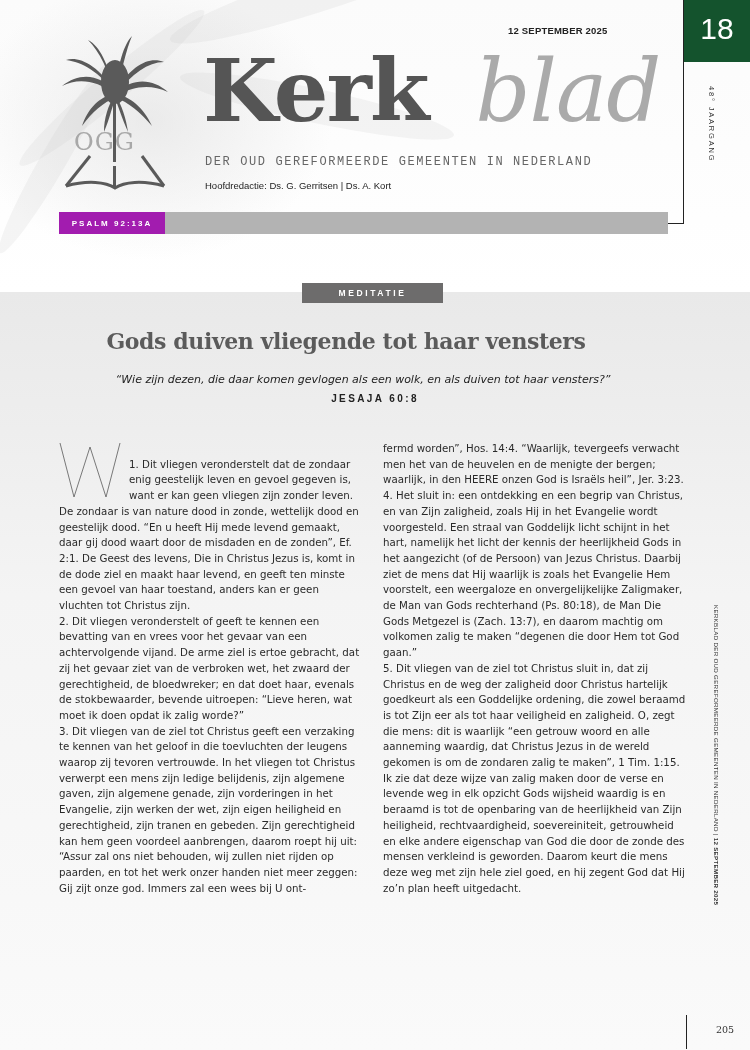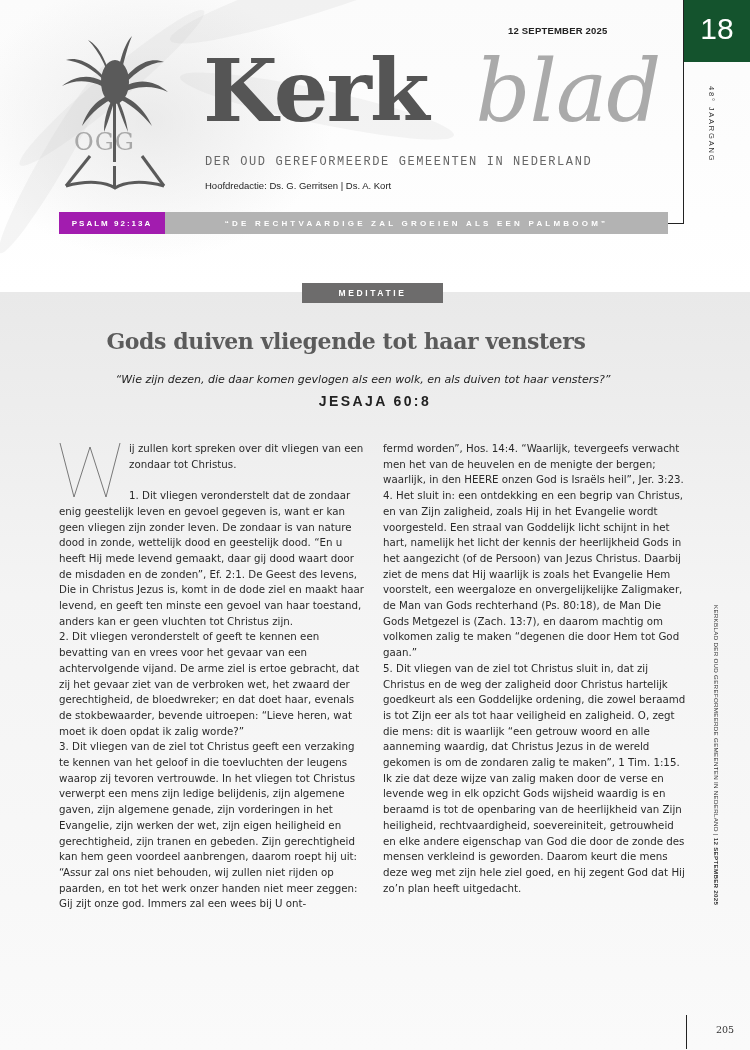--- a/index.html
+++ b/index.html
@@ -99,21 +99,21 @@
     position: absolute; left: 0; top: 328px; width: 692px; text-align: center;
     font-family: "DejaVu Serif", serif; font-weight: bold; font-size: 22px; color: #5b5b5b;
     letter-spacing: -0.4px;
   }
   .epigraph {
     position: absolute; left: 0; top: 373px; width: 726px; text-align: center;
     font-family: "DejaVu Sans", sans-serif; font-style: italic; font-size: 11px; color: #222;
   }
   .epigraph-ref {
     position: absolute; left: 0; top: 393px; width: 750px; text-align: center;
-    font-family: "Liberation Sans", sans-serif; font-weight: bold; font-size: 14px;
+    font-family: "Liberation Sans", sans-serif; font-weight: bold; font-size: 10px;
     letter-spacing: 2.4px; color: #222;
   }
   
   .col {
     position: absolute; top: 441px; width: 306px;
     font-family: "DejaVu Sans", sans-serif; font-size: 10.25px; line-height: 15.7px; color: #2a2a2a;
   }
   .col-left { left: 59px; }
   .col-right { left: 383px; }
   .col p { margin: 0; }
@@ -183,33 +183,31 @@
 
 <div class="frame-line-v"></div>
 <div class="frame-line-h"></div>
 <div class="issue-box">
   <div class="issue-num">18</div>
 </div>
 <div class="vol">48° JAARGANG</div>
 
 <div class="psalm-bar">
   <div class="psalm-ref">PSALM 92:13A</div>
-  <div class="psalm-quote">“DE RECHTVAARDIGE ZAL GROEIEN ALS EEN PALMBOOM”</div>
 </div>
 
 <div class="section-label">MEDITATIE</div>
 <h1 class="article-title">Gods duiven vliegende tot haar vensters</h1>
 <div class="epigraph">“Wie zijn dezen, die daar komen gevlogen als een wolk, en als duiven tot haar vensters?”</div>
 <div class="epigraph-ref">JESAJA 60:8</div>
 
 <div class="col col-left">
   <svg class="dropcap" viewBox="0 0 62 58">
     <polyline points="1,2 15,56 31,6 47,56 61,2" fill="none" stroke="#6a6a6a" stroke-width="0.9"></polyline>
   </svg>
-  <p>ij zullen kort spreken over dit vliegen van een zondaar tot Christus.</p>
   <div class="para-gap"></div>
   <p style="text-indent:0;">1. Dit vliegen veronderstelt dat de zondaar enig geestelijk leven en gevoel gegeven is, want er kan geen vliegen zijn zonder leven. De zondaar is van nature dood in zonde, wettelijk dood en geestelijk dood. “En u heeft Hij mede levend gemaakt, daar gij dood waart door de misdaden en de zonden”, Ef. 2:1. De Geest des levens, Die in Christus Jezus is, komt in de dode ziel en maakt haar levend, en geeft ten minste een gevoel van haar toestand, anders kan er geen vluchten tot Christus zijn.</p>
   <p>2. Dit vliegen veronderstelt of geeft te kennen een bevatting van en vrees voor het gevaar van een achtervolgende vijand. De arme ziel is ertoe gebracht, dat zij het gevaar ziet van de verbroken wet, het zwaard der gerechtigheid, de bloedwreker; en dat doet haar, evenals de stokbewaarder, bevende uitroepen: “Lieve heren, wat moet ik doen opdat ik zalig worde?”</p>
   <p>3. Dit vliegen van de ziel tot Christus geeft een verzaking te kennen van het geloof in die toevluchten der leugens waarop zij tevoren vertrouwde. In het vliegen tot Christus verwerpt een mens zijn ledige belijdenis, zijn algemene gaven, zijn algemene genade, zijn vorderingen in het Evangelie, zijn werken der wet, zijn eigen heiligheid en gerechtigheid, zijn tranen en gebeden. Zijn gerechtigheid kan hem geen voordeel aanbrengen, daarom roept hij uit: “Assur zal ons niet behouden, wij zullen niet rijden op paarden, en tot het werk onzer handen niet meer zeggen: Gij zijt onze god. Immers zal een wees bij U ont-</p>
 </div>
 
 <div class="col col-right">
   <p>fermd worden”, Hos. 14:4. “Waarlijk, tevergeefs verwacht men het van de heuvelen en de menigte der bergen; waarlijk, in den HEERE onzen God is Israëls heil”, Jer. 3:23.</p>
   <p>4. Het sluit in: een ontdekking en een begrip van Christus, en van Zijn zaligheid, zoals Hij in het Evangelie wordt voorgesteld. Een straal van Goddelijk licht schijnt in het hart, namelijk het licht der kennis der heerlijkheid Gods in het aangezicht (of de Persoon) van Jezus Christus. Daarbij ziet de mens dat Hij waarlijk is zoals het Evangelie Hem voorstelt, een weergaloze en onvergelijkelijke Zaligmaker, de Man van Gods rechterhand (Ps. 80:18), de Man Die Gods Metgezel is (Zach. 13:7), en daarom machtig om volkomen zalig te maken “degenen die door Hem tot God gaan.”</p>
   <p>5. Dit vliegen van de ziel tot Christus sluit in, dat zij Christus en de weg der zaligheid door Christus hartelijk goedkeurt als een Goddelijke ordening, die zowel beraamd is tot Zijn eer als tot haar veiligheid en zaligheid. O, zegt die mens: dit is waarlijk “een getrouw woord en alle aanneming waardig, dat Christus Jezus in de wereld gekomen is om de zondaren zalig te maken”, 1 Tim. 1:15. Ik zie dat deze wijze van zalig maken door de verse en levende weg in elk opzicht Gods wijsheid waardig is en beraamd is tot de openbaring van de heerlijkheid van Zijn heiligheid, rechtvaardigheid, soevereiniteit, getrouwheid en elke andere eigenschap van God die door de zonde des mensen verkleind is geworden. Daarom keurt die mens deze weg met zijn hele ziel goed, en hij zegent God dat Hij zo’n plan heeft uitgedacht.</p>

